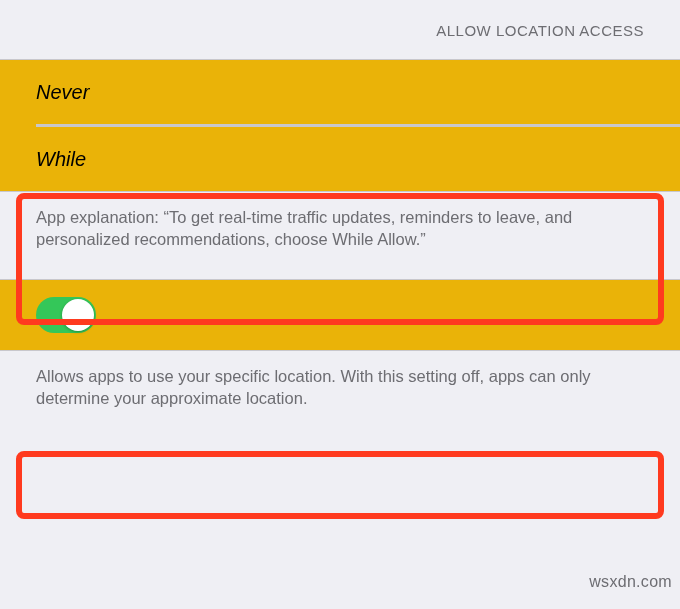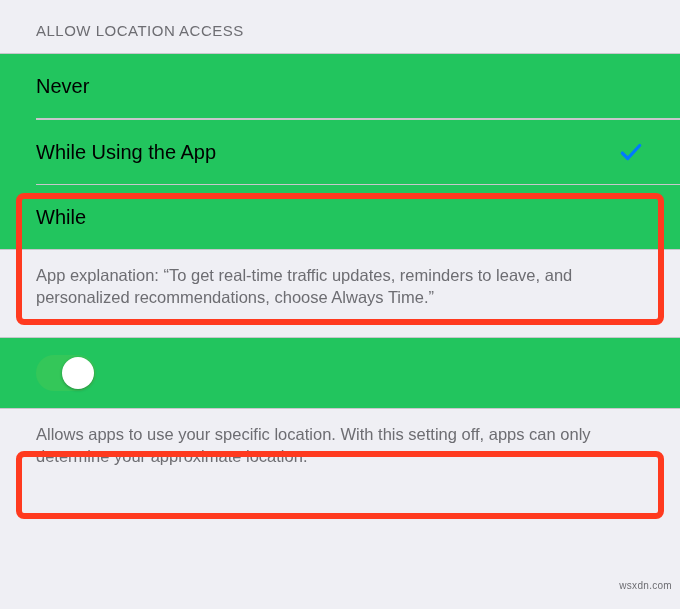--- a/index.html
+++ b/index.html
@@ -9,26 +9,28 @@
       width: 680px;
       height: 609px;
       overflow: hidden;
       position: relative;
     }
     .section-header {
       font-size: 15px;
       letter-spacing: 0.5px;
       color: #6d6d72;
       text-transform: uppercase;
-      padding: 22px 36px 14px;
+      padding: 22px 36px 20px;
+      text-align: right;
     }
     .group {
-      background: #22c55e;
+      background: #eab308;
       border-top: 1px solid #c8c7cc;
       border-bottom: 1px solid #c8c7cc;
+      font-style: italic;
     }
     .row {
       display: flex;
       align-items: center;
       justify-content: space-between;
       padding: 17px 36px 17px 36px;
       font-size: 20px;
       color: #000;
       min-height: 64px;
     }
@@ -71,51 +73,43 @@
       border-radius: 8px;
       pointer-events: none;
       box-sizing: border-box;
     }
     .hl1 { left: 16px; top: 193px; width: 648px; height: 132px; }
     .hl2 { left: 16px; top: 451px; width: 648px; height: 68px; }
     .watermark {
       position: absolute;
       right: 8px;
       bottom: 18px;
-      font-size: 10px;
+      font-size: 16px;
       color: #6d6d72;
       letter-spacing: 0.3px;
     }
   </style>
 </head>
 <body>
 
 <div class="section-header">ALLOW LOCATION ACCESS</div>
 
 <div class="group">
   <div class="row">
     <span>Never</span>
   </div>
   <div class="sep"></div>
   <div class="sep"></div>
-  <div class="row">
-    <span>While Using the App</span>
-    <span class="check">
-      <svg viewBox="0 0 24 24" fill="none" stroke="currentColor" stroke-width="3" stroke-linecap="round" stroke-linejoin="round">
-          <polyline points="4 13 9 18 20 6"></polyline>
-        </svg>
-    </span>
-  </div>
   <div class="sep"></div>
   <div class="row">
     <span>While</span>
   </div>
 </div>
 
-<div class="footer">App explanation: “To get real-time traffic updates, reminders to leave, and personalized recommendations, choose Always Time.”</div>
+<div class="footer">App explanation: “To get real-time traffic updates, reminders to leave, and personalized recommendations, choose While Allow.”</div>
 
 <div class="group">
   <div class="row">
     <span class="toggle">
       <span class="knob"></span>
     </span>
   </div>
 </div>
 
 <div class="footer">Allows apps to use your specific location. With this setting off, apps can only determine your approximate location.</div>

